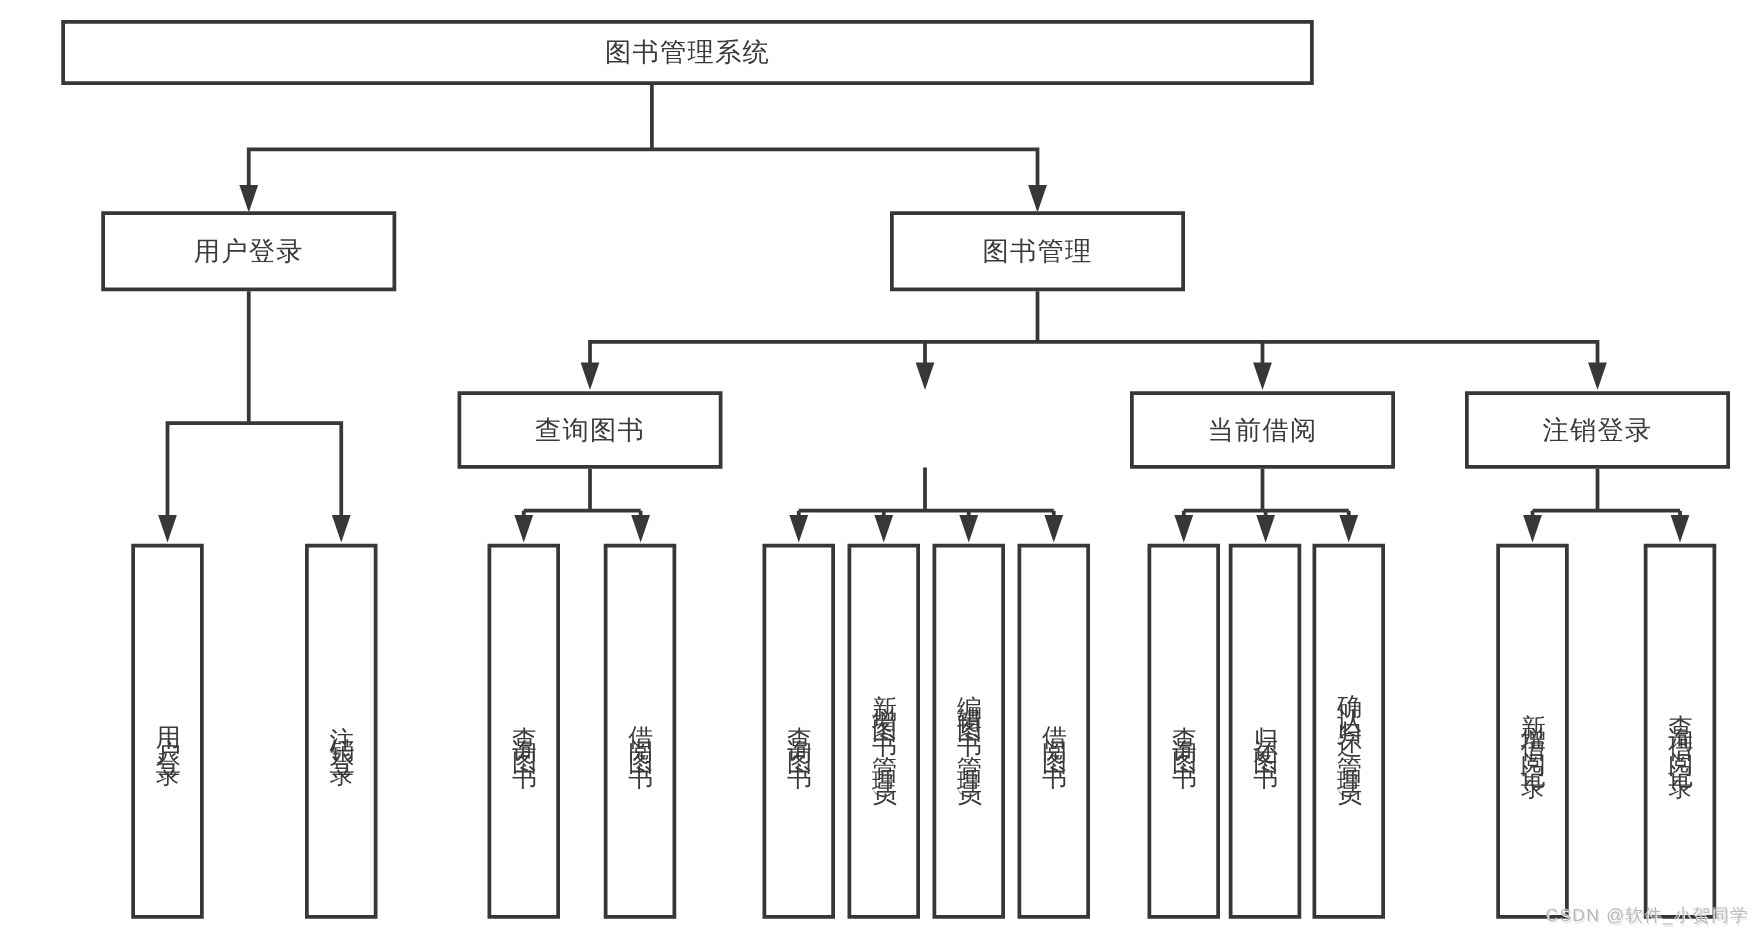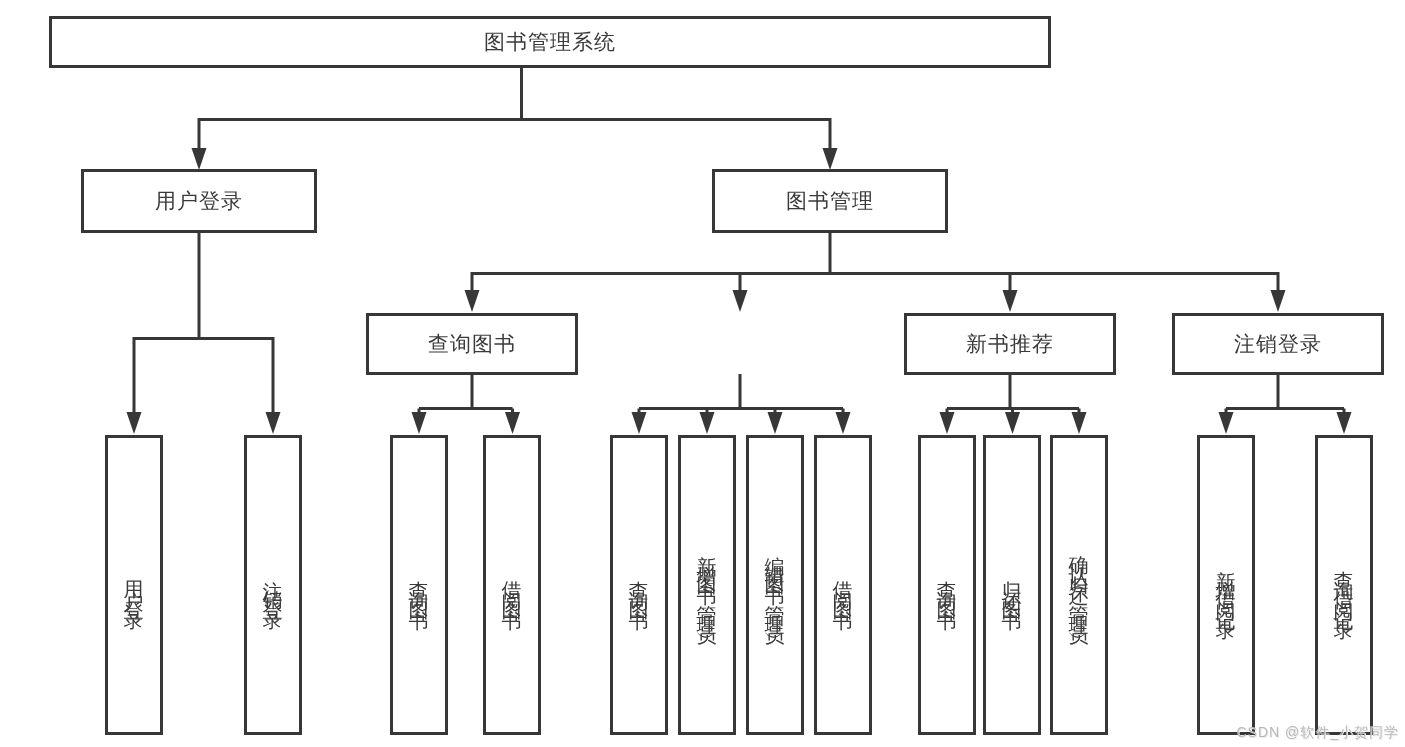--- a/index.html
+++ b/index.html
@@ -109,21 +109,21 @@
       <polygon points="1336.5,412 1351.5,412 1344,434"></polygon>
     </g>
   </svg>
 
   <div class="box root">图书管理系统</div>
 
   <div class="box lvl2 a">用户登录</div>
   <div class="box lvl2 b">图书管理</div>
 
   <div class="box lvl3 c0">查询图书</div>
-  <div class="box lvl3 c2">新书推荐</div>
+  <div class="box lvl3 c2">当前借阅</div>
   <div class="box lvl3 c3">注销登录</div>
 
   <div class="box leaf" style="left:105px">
       <span class="vtext">用户登录</span>
     </div>
   <div class="box leaf" style="left:244px">
       <span class="vtext">注销登录</span>
     </div>
   <div class="box leaf" style="left:390px">
       <span class="vtext">查询图书</span>

